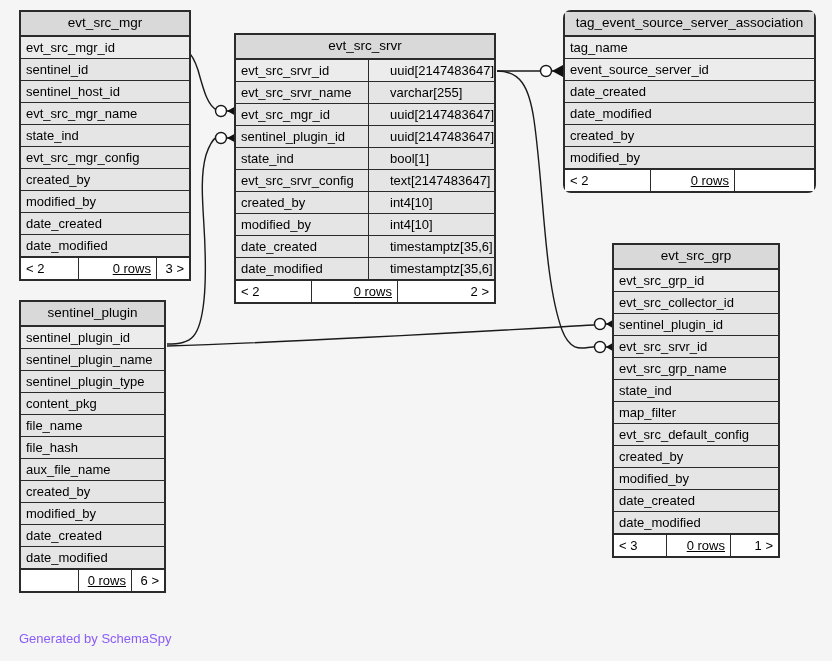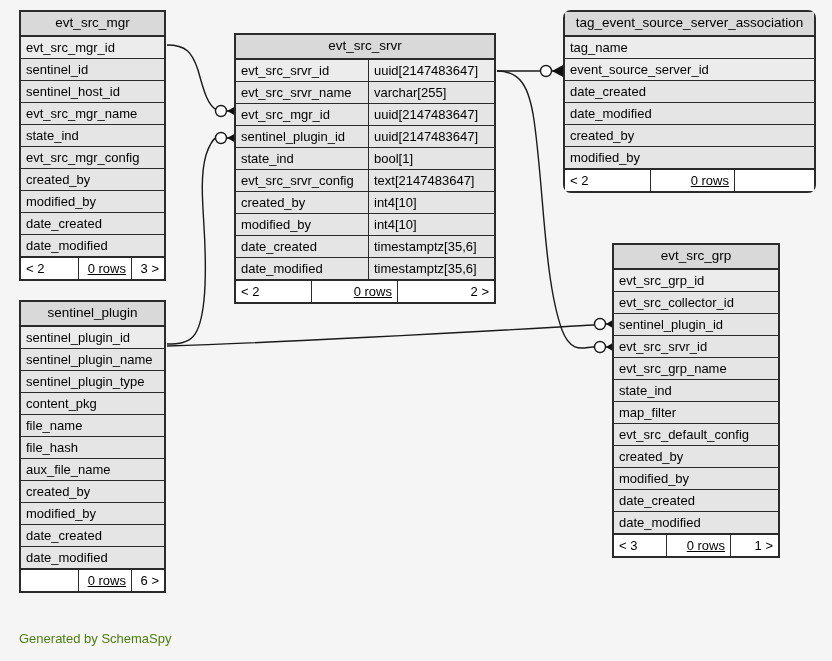--- a/index.html
+++ b/index.html
@@ -58,21 +58,21 @@
   .tbl-row.pk {
     background: #ececec;
   }
   .cell-name {
     padding-left: 5px;
     white-space: nowrap;
     overflow: hidden;
     flex: 1 1 auto;
   }
   .cell-type {
-    padding-left: 5px;
+    padding-left: 21px;
     white-space: nowrap;
     overflow: hidden;
     border-left: 1px solid #2b2b2b;
     box-sizing: border-box;
   }
   .tbl-footer {
     display: flex;
     height: 22px;
     line-height: 21px;
     border-top: 1px solid #2b2b2b;
@@ -87,21 +87,21 @@
   }
   .foot-l { text-align: left; }
   .foot-c { text-align: right; border-left: 1px solid #2b2b2b; text-decoration: underline; }
   .foot-r { text-align: right; border-left: 1px solid #2b2b2b; }
 
   #caption {
     position: absolute;
     left: 19px;
     top: 631px;
     font-size: 13px;
-    color: #4d7c0f;
+    color: #8b5cf6;
     z-index: 3;
     white-space: nowrap;
   }
 </style>
 </head>
 <body>
 
 <div id="canvas">
 
   <svg id="edges" viewBox="0 0 832 661" xmlns="http://www.w3.org/2000/svg">
@@ -136,21 +136,21 @@
       <path d="M606,324 L616,318 L616,330 Z" fill="#111111"></path>
       <path d="M606,324 L616,324" stroke="#111111" stroke-width="1.4"></path>
 
       <circle cx="600" cy="347" r="5.5" fill="#ffffff" stroke="#1a1a1a" stroke-width="1.4"></circle>
       <path d="M606,347 L616,341 L616,353 Z" fill="#111111"></path>
       <path d="M606,347 L616,347" stroke="#111111" stroke-width="1.4"></path>
     </g>
   </svg>
 
   <div id="tables-layer">
-      <div class="table-box" style="left: 19px; top: 10px; width: 147px;">
+      <div class="table-box" style="left: 19px; top: 10px; width: 172px;">
         <div class="tbl-header">evt_src_mgr</div>
         <div class="tbl-row pk">
           <div class="cell-name">evt_src_mgr_id</div>
         </div>
         <div class="tbl-row">
           <div class="cell-name">sentinel_id</div>
         </div>
         <div class="tbl-row">
           <div class="cell-name">sentinel_host_id</div>
         </div>

